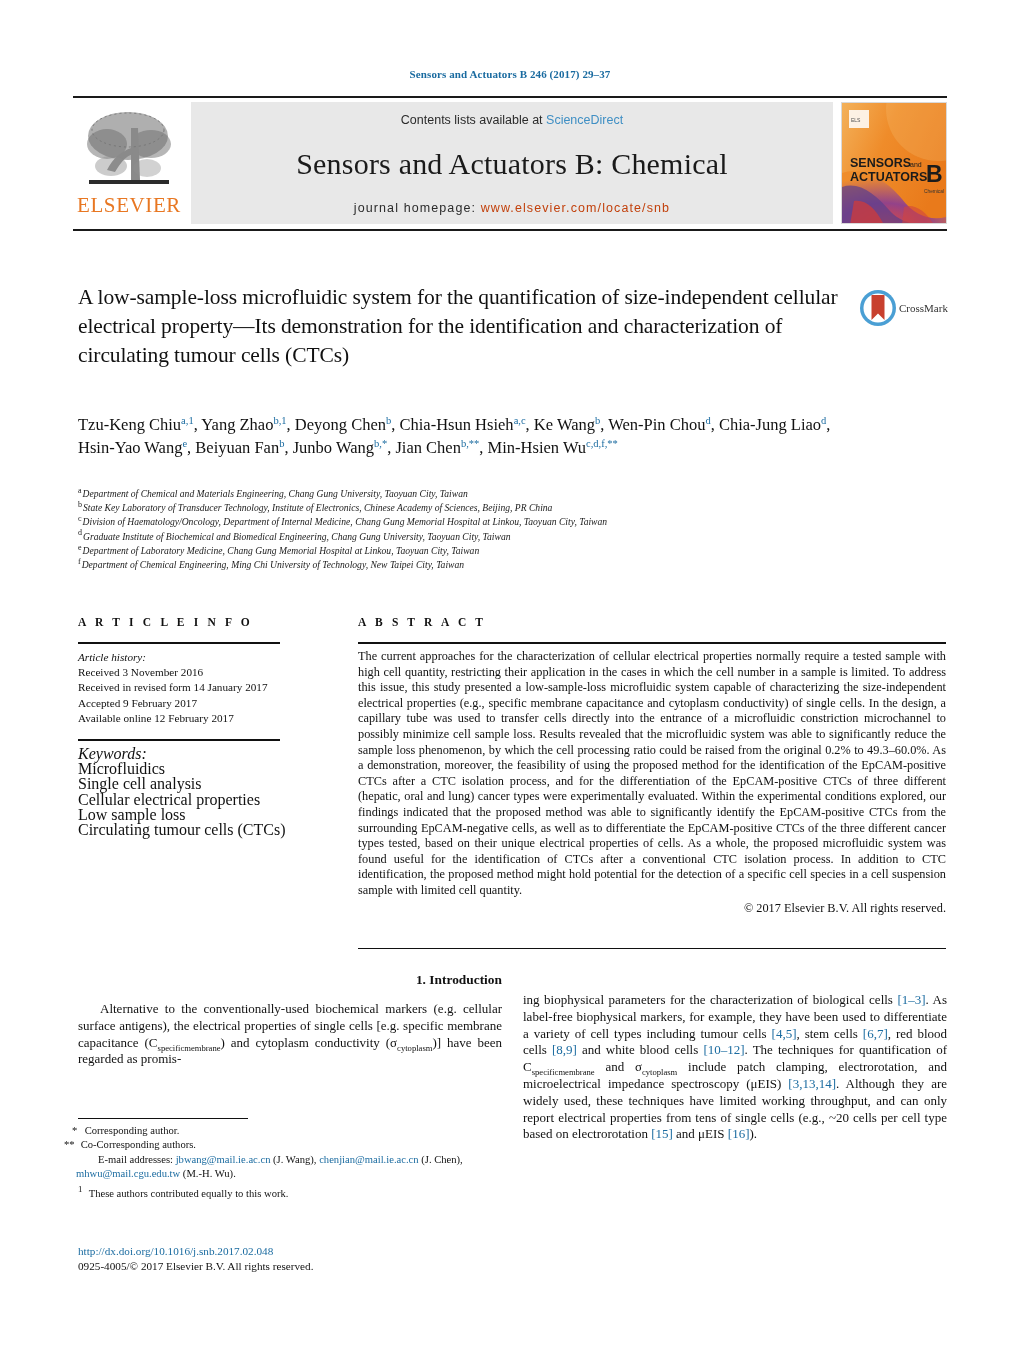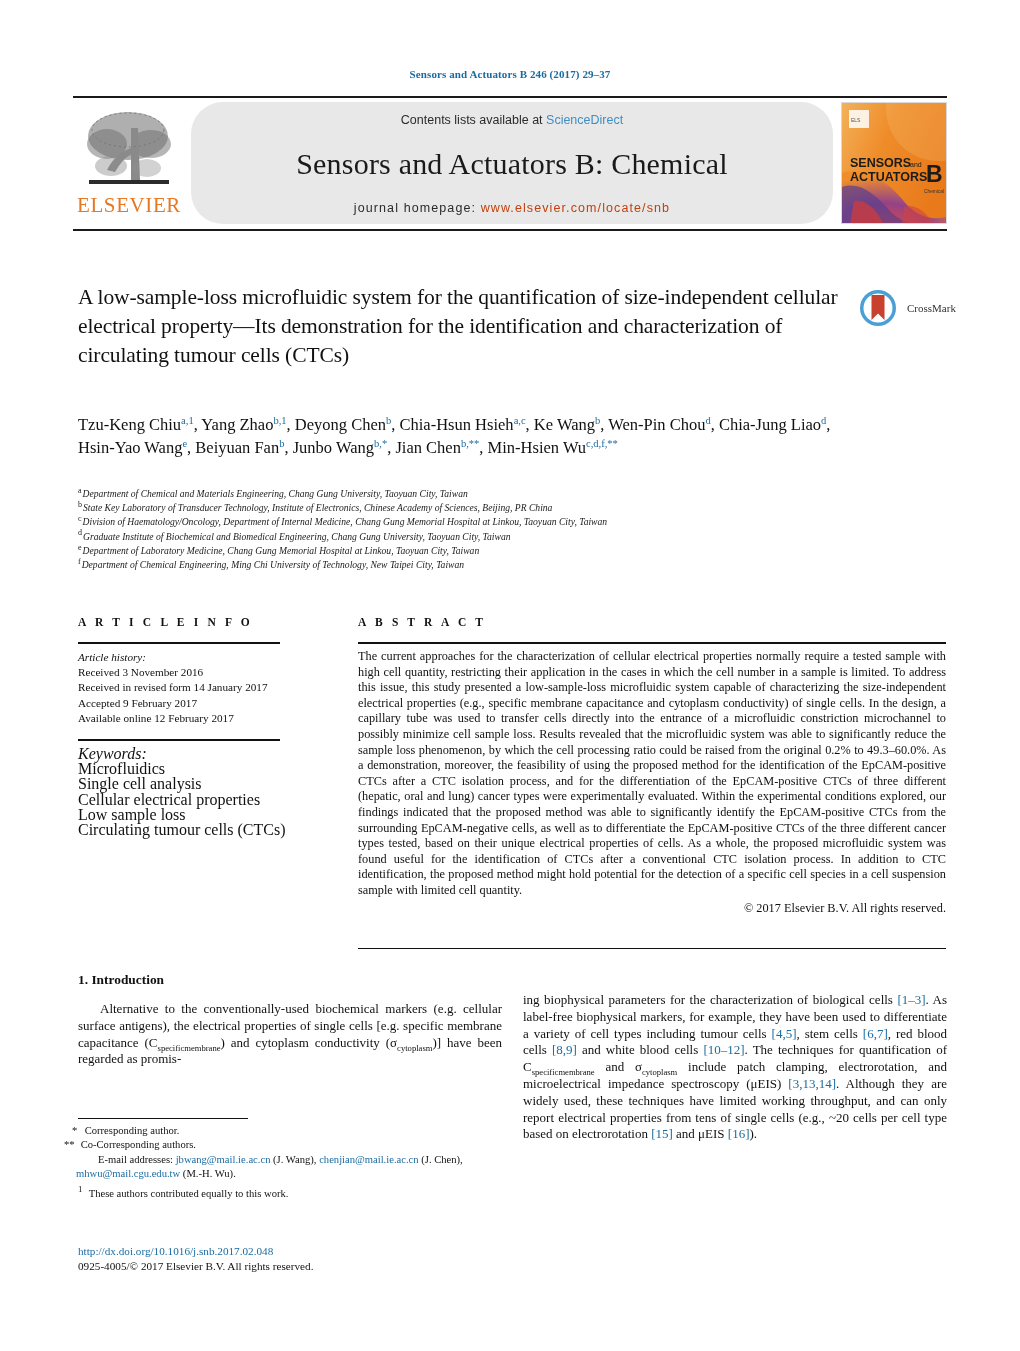--- a/index.html
+++ b/index.html
@@ -74,21 +74,20 @@
   }
   .journal-band {
     flex: 1 1 auto;
     background: #e8e8e8;
     display: flex;
     flex-direction: column;
     align-items: center;
     justify-content: space-between;
     padding: 11px 0 9px 0;
     margin: 0 8px 0 6px;
-    border-radius: 32px;
   }
   .contents-line {
     font-family: "Liberation Sans", sans-serif;
     font-size: 12.5px;
     color: #2b2b2b;
   }
   .contents-line .sd {
     color: #3f8fc4;
   }
   .journal-title {
@@ -136,21 +135,21 @@
     letter-spacing: -0.1px;
   }
   .crossmark {
     position: absolute;
     left: 858px;
     top: 284px;
     width: 100px;
     height: 48px;
     display: flex;
     align-items: center;
-    gap: 9px;
+    gap: 1px;
   }
   .crossmark-label {
     font-family: "Liberation Serif", serif;
     font-size: 11px;
     color: #333;
   }
 
   
   .authors {
     position: absolute;
@@ -290,20 +289,21 @@
     left: 523px;
     top: 992px;
     width: 424px;
   }
   .sec-heading {
     font-family: "Liberation Serif", serif;
     font-size: 13.4px;
     font-weight: bold;
     color: #111;
     margin: 0 0 13px 0;
+    text-align: right;
   }
   .body-text {
     font-family: "Liberation Serif", serif;
     font-size: 13px;
     line-height: 16.8px;
     text-align: justify;
     color: #111;
     margin: 0;
     hyphens: none;
   }

